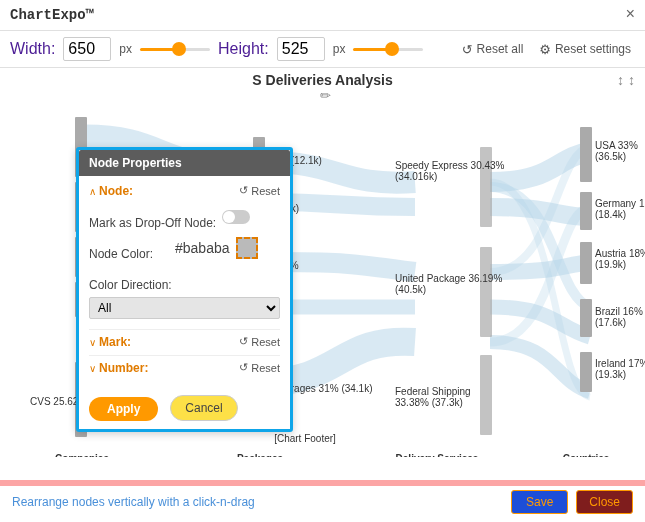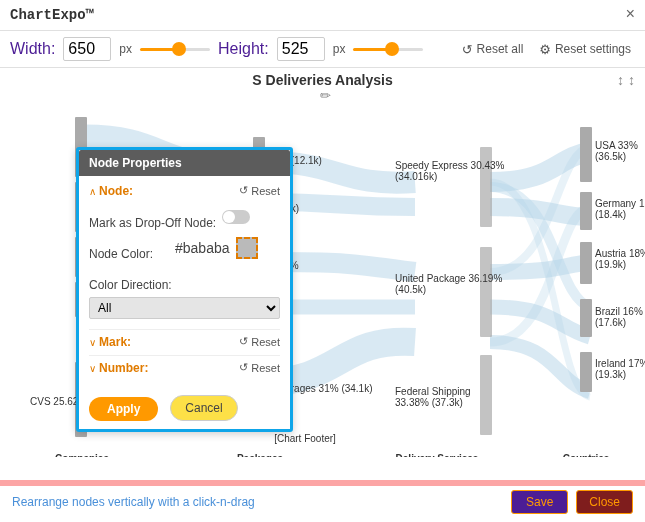--- a/index.html
+++ b/index.html
@@ -280,21 +280,21 @@
       color: #4a90d9;
       font-size: 12px;
     }
     .bottom-actions {
       display: flex;
       gap: 8px;
     }
     .bottom-save-btn {
       border: 1px solid #f90;
       color: #f90;
-      background: #4c1d95;
+      background: #1d4ed8;
       border-radius: 3px;
       padding: 4px 14px;
       font-size: 12px;
       cursor: pointer;
     }
     .bottom-close-btn {
       border: 1px solid #f90;
       color: #f90;
       background: #7f1d1d;
       border-radius: 3px;

